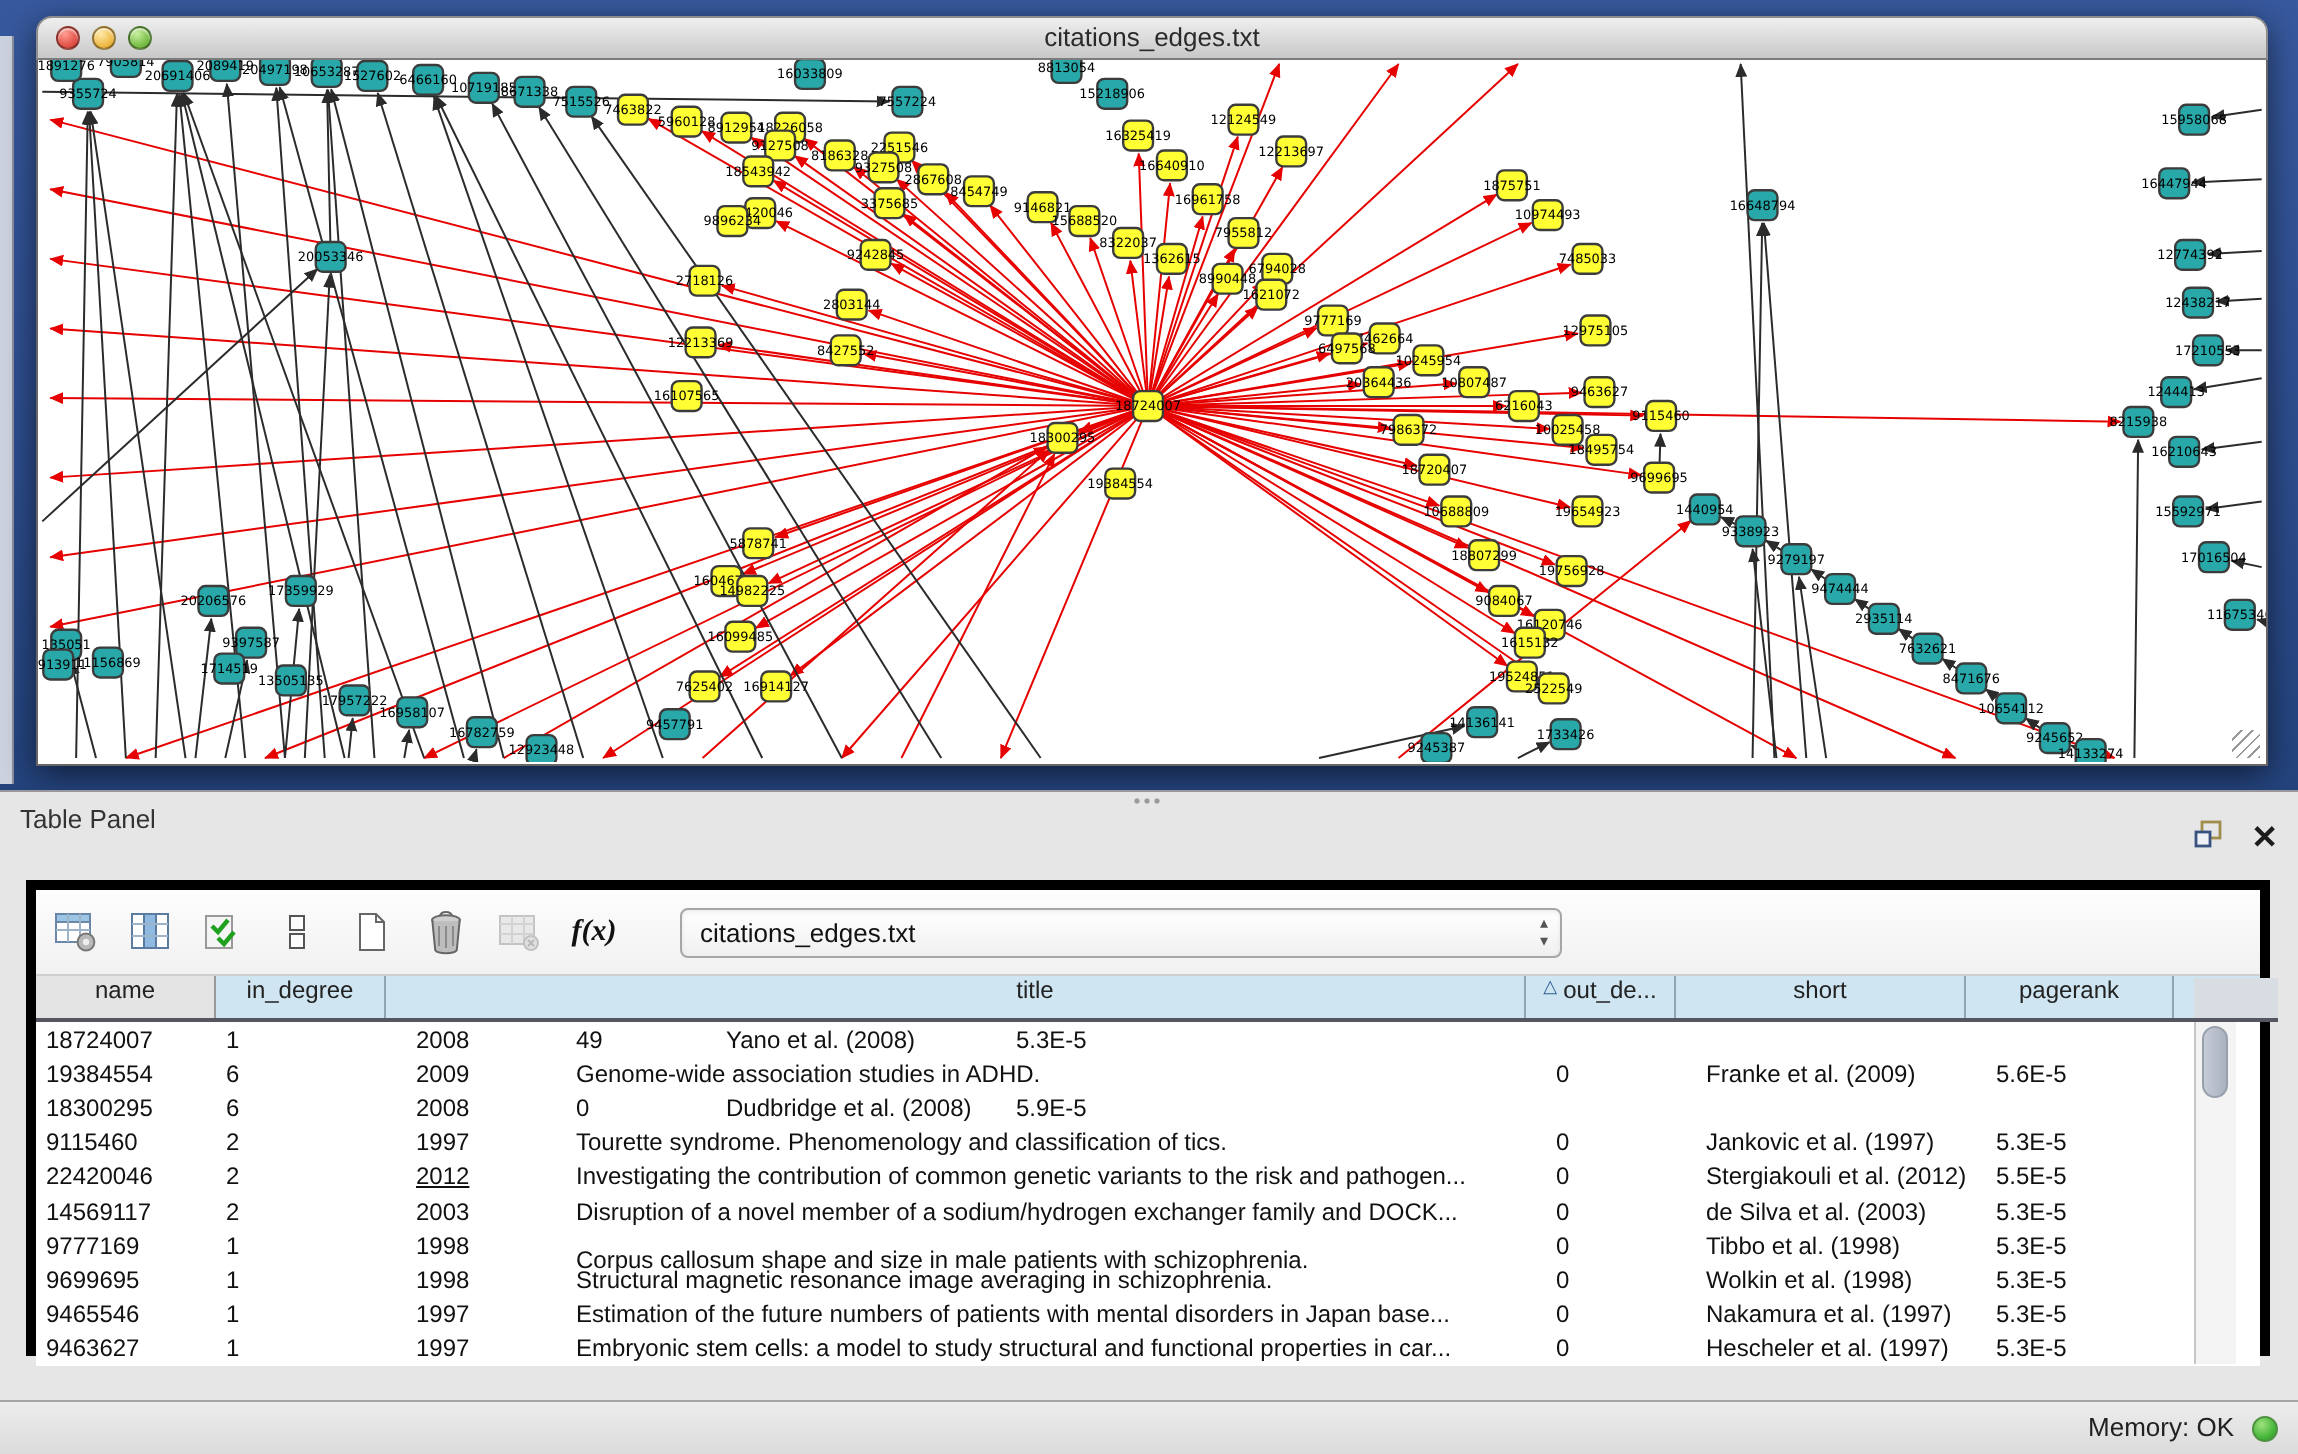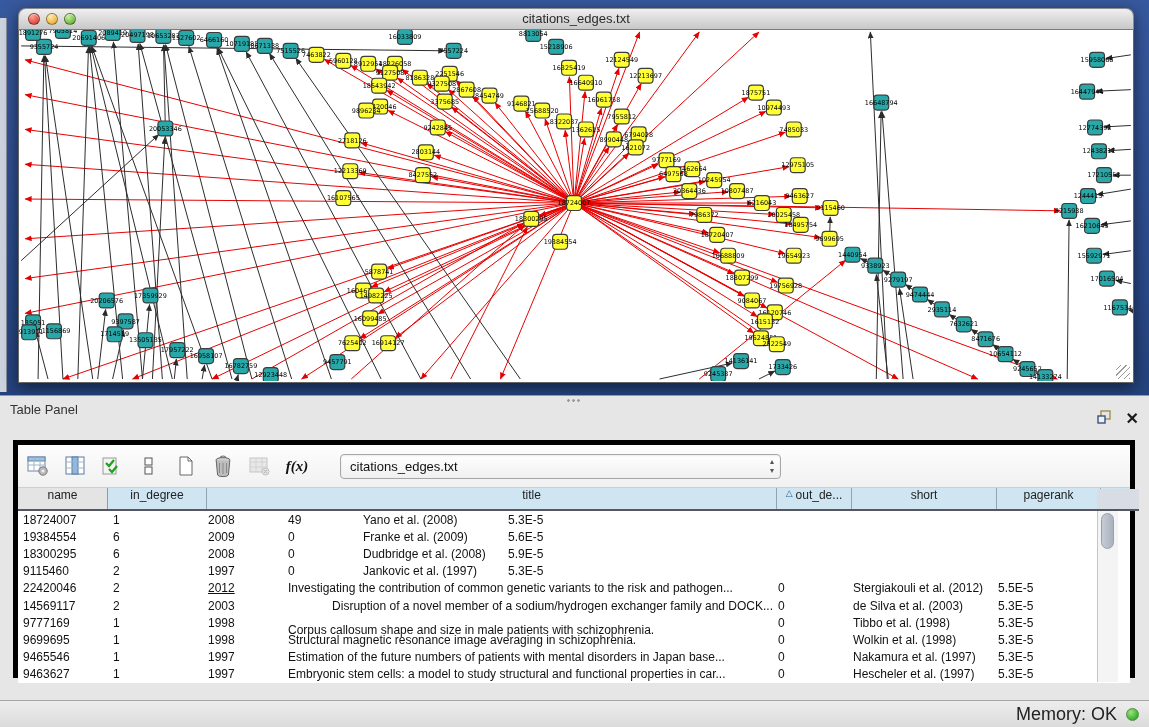--- a/index.html
+++ b/index.html
@@ -62,21 +62,21 @@
     white-space:nowrap;overflow:hidden;}
   .vscroll{position:absolute;left:1079px;top:66px;width:21px;height:171px;
     background:#f4f4f4;border-left:1px solid #c6c6c6;box-sizing:border-box;}
   .vthumb{position:absolute;left:3px;top:2px;width:13px;height:36px;border-radius:7px;
     background:linear-gradient(90deg,#c6ccd6,#aab2bf);border:1px solid #98a0ac;box-sizing:border-box;}
   .hdr-corner{position:absolute;left:1079px;top:44px;width:42px;height:22px;background:#d7dde2;
     border-bottom:2px solid #565660;box-sizing:border-box;}
   
   .statusbar{position:absolute;left:0;top:700px;width:1149px;height:27px;
     background:linear-gradient(#ededed,#dbdbdb);border-top:1px solid #a6a6a6;box-sizing:border-box;}
-  .memory{position:absolute;right:32px;top:0;line-height:26px;font-size:18px;color:#222;}
+  .memory{position:absolute;right:32px;top:0;line-height:26px;font-size:13px;color:#222;}
   .mem-dot{position:absolute;right:10px;top:7px;width:13px;height:13px;border-radius:50%;
     background:radial-gradient(circle at 35% 30%,#9fe27e,#47b83c 60%,#2f8f28);
     border:1px solid #4f9140;box-sizing:border-box;}
 </style>
 </head>
 <body>
 
 <div class="desktop">
   <div class="bg-sliver"></div>
 
@@ -824,21 +824,21 @@
         <span class="stepper">
           <span>▴</span><br><span>▾</span>
         </span>
       </div>
     </div>
 
     <div class="thead" id="thead">
         <div class="th gray" style="width: 90px;">
           <span>name</span>
         </div>
-        <div class="th" style="width: 99px;">
+        <div class="th" style="width: 85px;">
           <span>in_degree</span>
         </div>
         <div class="th" style="width: 80px; margin-top: 48px;">
           <span>year</span>
         </div>
         <div class="th" style="width: 490px;">
           <span>title</span>
         </div>
         <div class="th" style="width: 75px;">
           <span class="sort-tri">△</span>
@@ -857,54 +857,56 @@
           <div class="td" style="width: 95px;">1</div>
           <div class="td" style="width: 80px;">2008</div>
           <div class="td" style="width: 75px;">49</div>
           <div class="td" style="width: 145px;">Yano et al. (2008)</div>
           <div class="td" style="width: 104px;">5.3E-5</div>
         </div>
         <div class="tr">
           <div class="td" style="width: 90px;">19384554</div>
           <div class="td" style="width: 95px;">6</div>
           <div class="td" style="width: 80px;">2009</div>
+          <div class="td" style="width: 490px;">Genome-wide association studies in ADHD.</div>
           <div class="td" style="width: 75px;">0</div>
           <div class="td" style="width: 145px;">Franke et al. (2009)</div>
           <div class="td" style="width: 104px;">5.6E-5</div>
         </div>
         <div class="tr">
           <div class="td" style="width: 90px;">18300295</div>
           <div class="td" style="width: 95px;">6</div>
           <div class="td" style="width: 80px;">2008</div>
           <div class="td" style="width: 75px;">0</div>
           <div class="td" style="width: 145px;">Dudbridge et al. (2008)</div>
           <div class="td" style="width: 104px;">5.9E-5</div>
         </div>
         <div class="tr">
           <div class="td" style="width: 90px;">9115460</div>
           <div class="td" style="width: 95px;">2</div>
           <div class="td" style="width: 80px;">1997</div>
+          <div class="td" style="width: 490px;">Tourette syndrome. Phenomenology and classification of tics.</div>
           <div class="td" style="width: 75px;">0</div>
           <div class="td" style="width: 145px;">Jankovic et al. (1997)</div>
           <div class="td" style="width: 104px;">5.3E-5</div>
         </div>
         <div class="tr">
           <div class="td" style="width: 90px;">22420046</div>
           <div class="td" style="width: 95px;">2</div>
           <div class="td" style="width: 80px; text-decoration: underline;">2012</div>
           <div class="td" style="width: 490px;">Investigating the contribution of common genetic variants to the risk and pathogen...</div>
           <div class="td" style="width: 75px;">0</div>
           <div class="td" style="width: 145px;">Stergiakouli et al. (2012)</div>
           <div class="td" style="width: 104px;">5.5E-5</div>
         </div>
         <div class="tr">
           <div class="td" style="width: 90px;">14569117</div>
           <div class="td" style="width: 95px;">2</div>
           <div class="td" style="width: 80px;">2003</div>
-          <div class="td" style="width: 490px; text-align: right;">Disruption of a novel member of a sodium/hydrogen exchanger family and DOCK...</div>
+          <div class="td" style="width: 490px;">Disruption of a novel member of a sodium/hydrogen exchanger family and DOCK...</div>
           <div class="td" style="width: 75px;">0</div>
           <div class="td" style="width: 145px;">de Silva et al. (2003)</div>
           <div class="td" style="width: 104px;">5.3E-5</div>
         </div>
         <div class="tr">
           <div class="td" style="width: 90px;">9777169</div>
           <div class="td" style="width: 95px;">1</div>
           <div class="td" style="width: 80px;">1998</div>
           <div class="td" style="width: 490px; margin-top: 14px;">Corpus callosum shape and size in male patients with schizophrenia.</div>
           <div class="td" style="width: 75px;">0</div>

